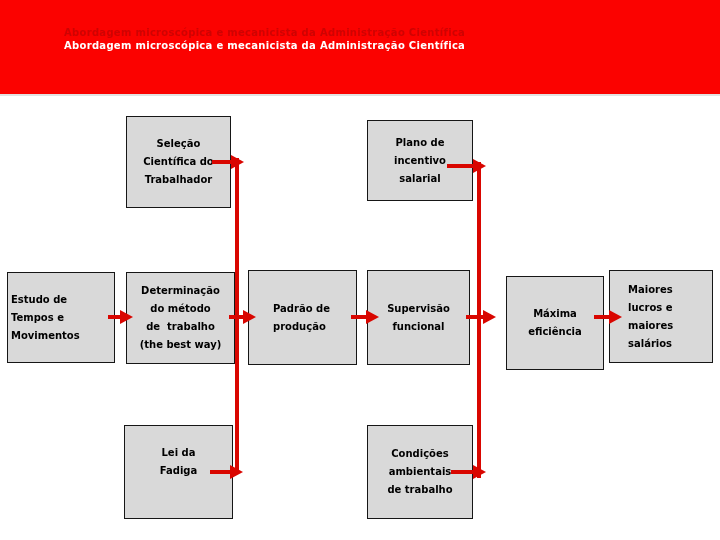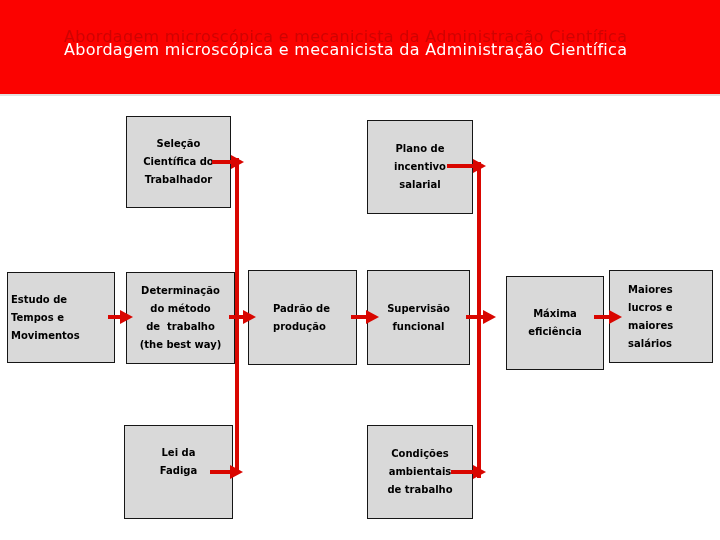--- a/index.html
+++ b/index.html
@@ -13,39 +13,39 @@
   
   .band {
     position:absolute; left:0; top:0; width:720px; height:96px;
     background:var(--band-red, #fb0200);
     border-bottom:2px solid #e2e2e2;
     box-sizing:border-box;
   }
   .band .title {
     position:absolute; left:64px; top:40px;
     color:var(--title-text, #ffffff);
-    font-size:16px; font-weight:normal; letter-spacing:0.3px;
+    font-size:10px; font-weight:bold; letter-spacing:0.3px;
     text-shadow:0 -13px 0 rgba(140, 5, 5, 0.40);
     white-space:nowrap;
   }
 
   
   .box {
     position:absolute; z-index:1; box-sizing:border-box;
     background:var(--box-fill, #d9d9d9);
     border:1.5px solid var(--box-border, #161616);
     color:var(--box-text, #000000);
     font-size:10px; font-weight:bold; line-height:18px;
     display:flex; align-items:center; justify-content:center;
     text-align:center; white-space:pre-wrap;
   }
   .box.leftalign { justify-content:flex-start; text-align:left; }
 
   #b-selecao      { left:126px; top:116px; width:105px; height:92px; }
-  #b-plano        { left:367px; top:120px; width:106px; height:94px; }
+  #b-plano        { left:367px; top:120px; width:106px; height:81px; }
   #b-estudo       { left:7px;   top:272px; width:108px; height:91px; padding-left:3px; }
   #b-determinacao { left:126px; top:272px; width:109px; height:92px; padding:0 1px; }
   #b-padrao       { left:248px; top:270px; width:109px; height:95px; padding-left:24px; }
   #b-supervisao   { left:367px; top:270px; width:103px; height:95px; }
   #b-maxima       { left:490px; top:276px; width:98px; height:94px;margin-left:16px; }
   #b-maiores      { left:609px; top:270px; width:104px; height:93px; padding-left:18px; }
   #b-lei          { left:124px; top:425px; width:109px; height:94px; padding-bottom:20px; }
   #b-condicoes    { left:367px; top:425px; width:106px; height:94px;text-align:center; }
 
   

